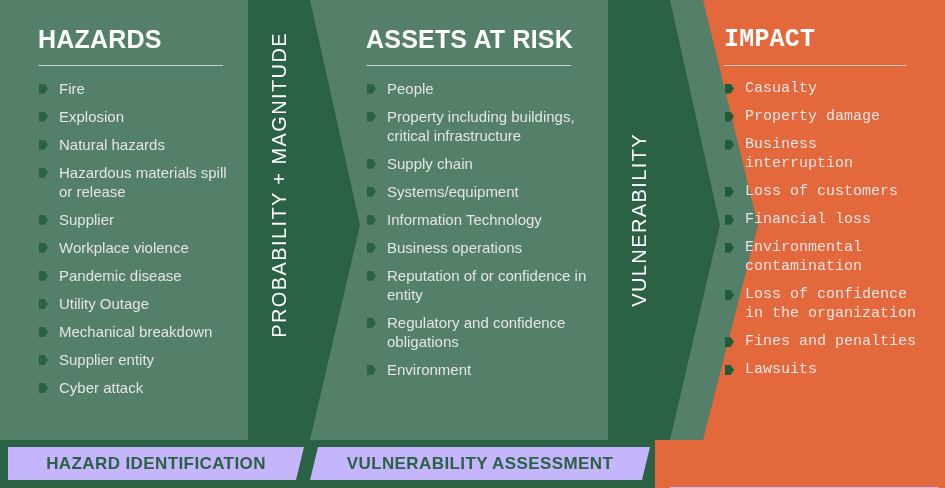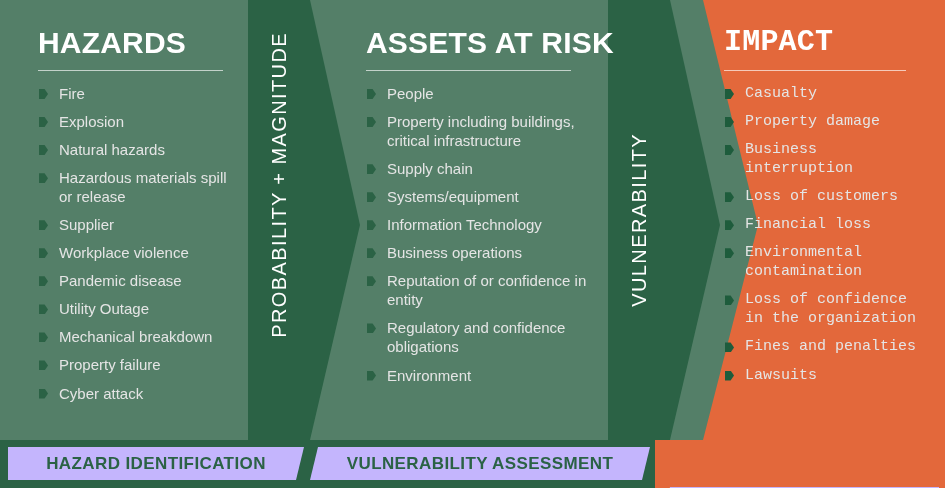--- a/index.html
+++ b/index.html
@@ -59,21 +59,21 @@
     position: absolute;
     top: 0;
     height: 440px;
     padding-top: 26px;
   }
   .col-hazards { left: 38px;  width: 205px; }
   .col-assets  { left: 366px; width: 232px; }
   .col-impact  { left: 724px; width: 200px; font-family: Liberation Mono, monospace; }
 
   .col-title {
-    font-size: 30px;
+    font-size: 25px;
     font-weight: bold;
     color: #ffffff;
     letter-spacing: 0.2px;
     line-height: 1.1;
     white-space: nowrap;
   }
   .title-rule {
     margin-top: 11px;
     margin-bottom: 13px;
     height: 1px;
@@ -186,21 +186,21 @@
     <ul class="item-list">
       <li class="item"><span class="bullet"></span><span>Fire</span></li>
       <li class="item"><span class="bullet"></span><span>Explosion</span></li>
       <li class="item"><span class="bullet"></span><span>Natural hazards</span></li>
       <li class="item"><span class="bullet"></span><span>Hazardous materials spill or release</span></li>
       <li class="item"><span class="bullet"></span><span>Supplier</span></li>
       <li class="item"><span class="bullet"></span><span>Workplace violence</span></li>
       <li class="item"><span class="bullet"></span><span>Pandemic disease</span></li>
       <li class="item"><span class="bullet"></span><span>Utility Outage</span></li>
       <li class="item"><span class="bullet"></span><span>Mechanical breakdown</span></li>
-      <li class="item"><span class="bullet"></span><span>Property failure</span></li>
+      <li class="item"><span class="bullet"></span><span>Supplier entity</span></li>
       <li class="item"><span class="bullet"></span><span>Cyber attack</span></li>
     </ul>
   </div>
 
   <div class="column col-assets">
     <div class="col-title">ASSETS AT RISK</div>
     <div class="title-rule"></div>
     <ul class="item-list">
       <li class="item"><span class="bullet"></span><span>People</span></li>
       <li class="item"><span class="bullet"></span><span>Property including buildings, critical infrastructure</span></li>

